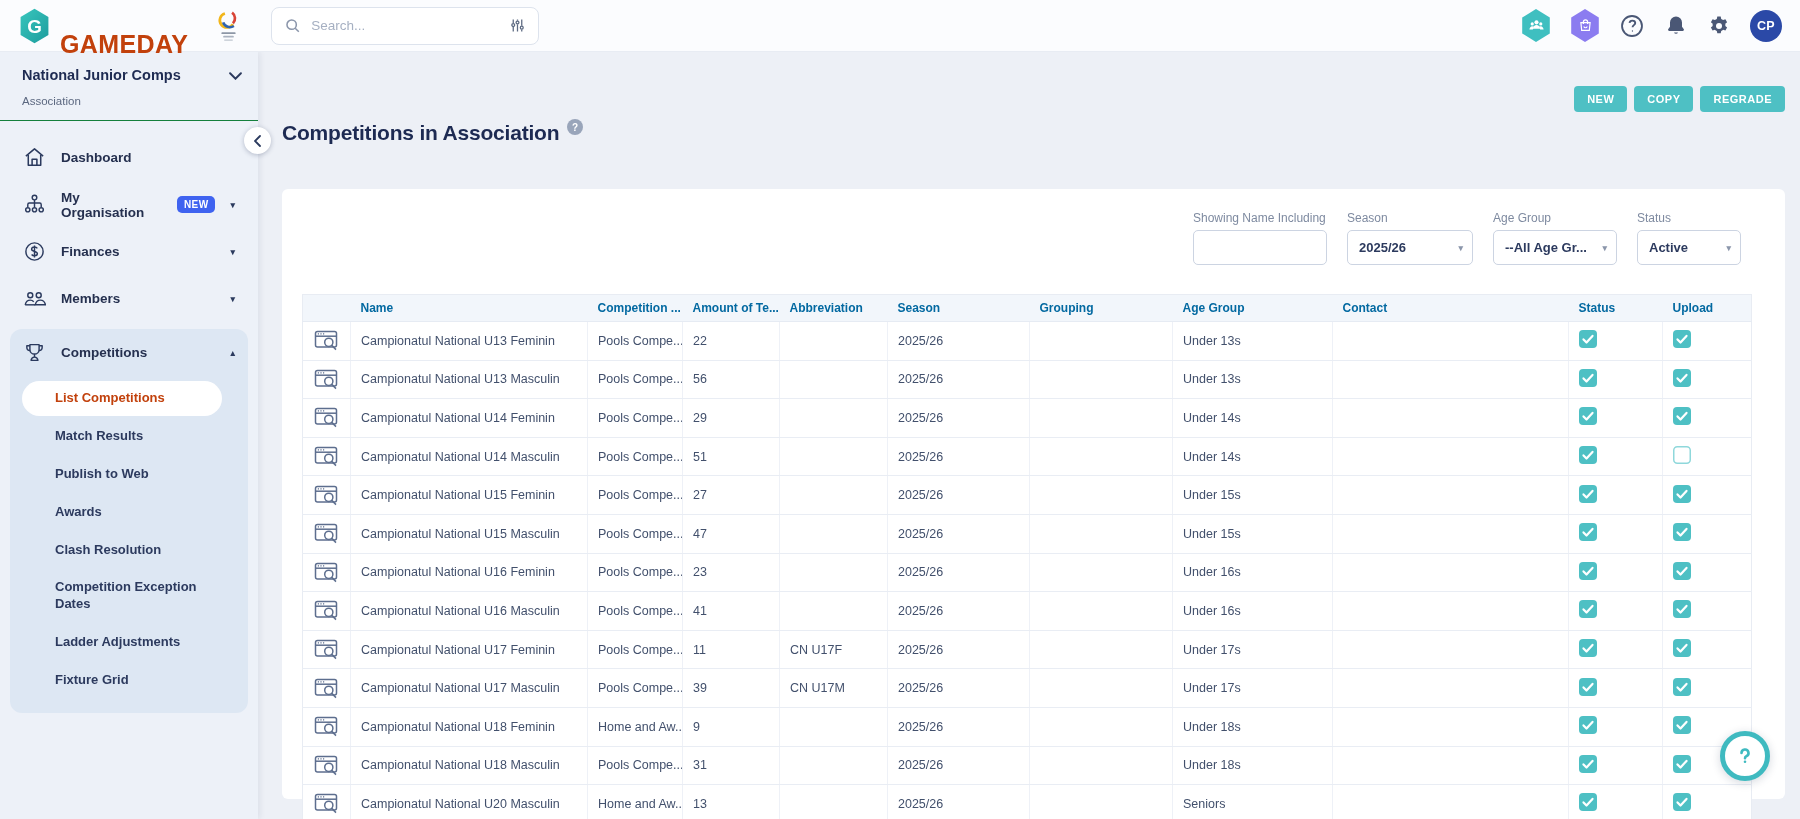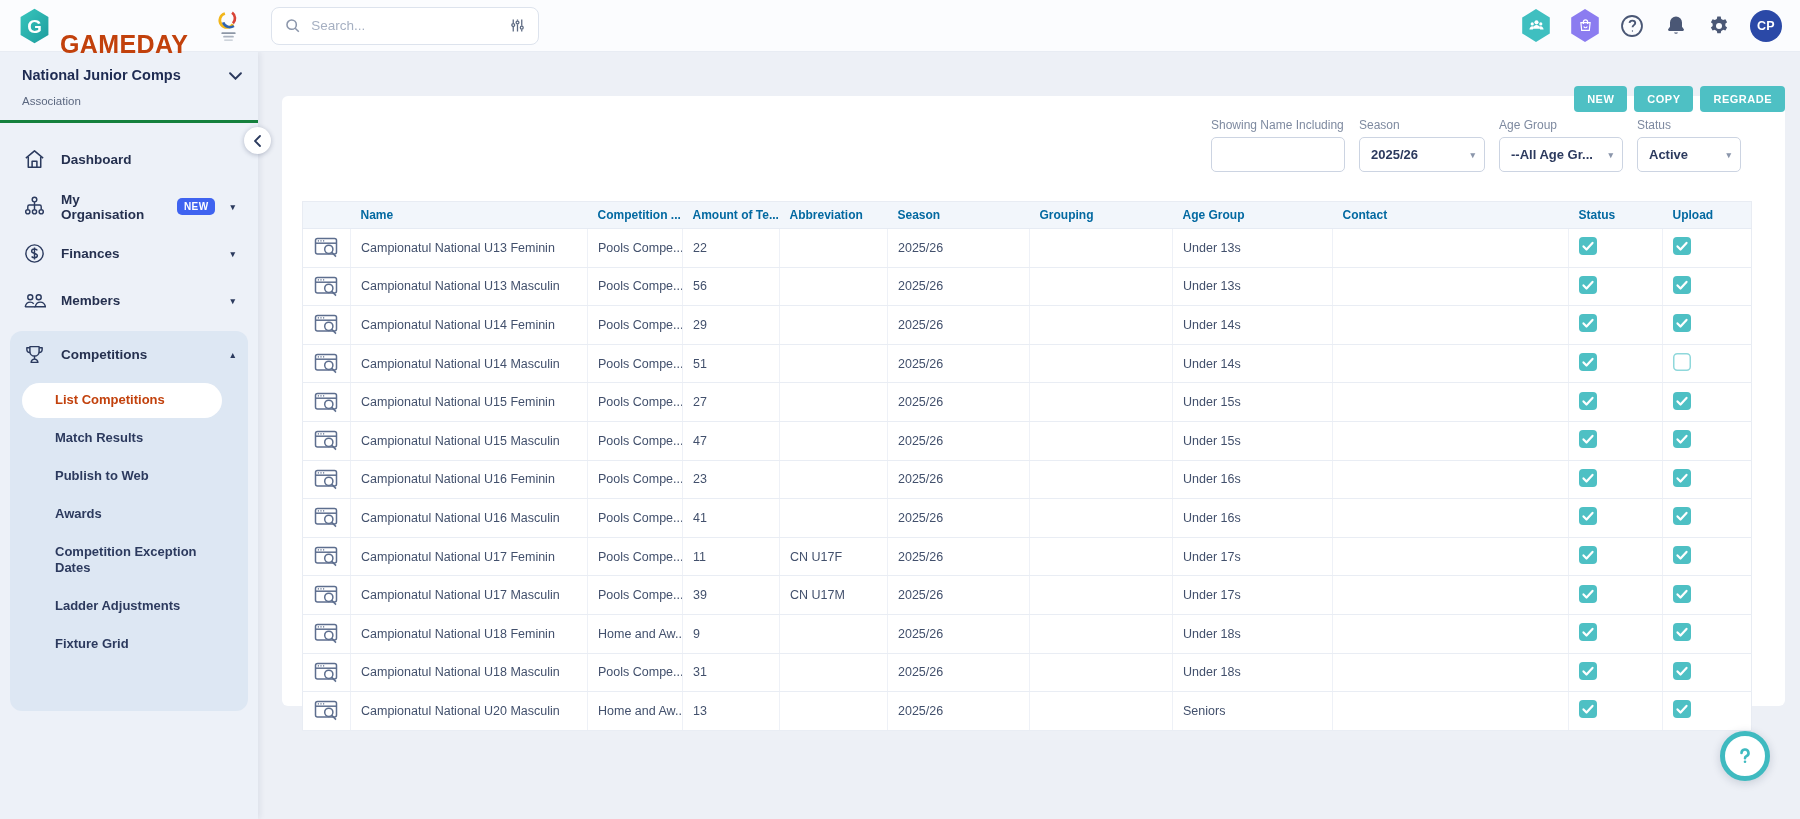--- a/index.html
+++ b/index.html
@@ -40,21 +40,21 @@
     width:32px; height:32px; border-radius:50%; background:#2b49a7; color:#fff;
     font-size:12.5px; font-weight:700; display:flex; align-items:center;
     justify-content:center; letter-spacing:.3px;
   }
   
   .layout{ display:flex; height:767px; }
   .sidebar{
     width:258px; flex-shrink:0; background:#edf1f8; position:relative;
     box-shadow:2px 0 6px rgba(25,40,80,.08); z-index:10;
   }
-  .org{ padding:15px 16px 13px 22px; display:flex; align-items:flex-start; border-bottom:3px solid #15803d; }
+  .org{ padding:15px 16px 13px 22px; display:flex; align-items:flex-start; border-bottom:1px solid #15803d; }
   .org-name{ font-size:14.5px; font-weight:700; color:#1e2b52; }
   .org-type{ font-size:11.5px; color:#5c6880; margin-top:12px; }
   .org-chevron{ margin-left:auto; margin-top:5px; display:flex; }
   .collapse-btn{
     position:absolute; right:-13px; top:75px; width:27px; height:27px;
     background:#fff; border-radius:50%; box-shadow:0 1px 5px rgba(25,40,80,.28);
     display:flex; align-items:center; justify-content:center; z-index:6;
   }
   .menu{ padding:13px 10px 0; }
   .side-item{
@@ -83,21 +83,21 @@
     font-size:11px; font-weight:700; letter-spacing:.5px; padding:7px 13px;
     font-family:inherit; cursor:pointer;
   }
   .title-row{ display:flex; align-items:flex-start; gap:8px; margin-top:69px; }
   h1{ margin:0; font-size:21px; font-weight:800; color:#1d2a52; letter-spacing:-.2px; }
   .help-dot{ display:flex; margin-top:-2px; }
   .card{
     background:#fff; border-radius:6px; margin-top:44px; height:610px;
     padding:0 33px 0 20px;
   }
-  .filters{ display:flex; justify-content:flex-end; gap:14px; padding:22px 11px 0 0; }
+  .filters{ display:flex; justify-content:flex-end; gap:20px; padding:22px 11px 0 0; }
   .filter{ display:flex; flex-direction:column; }
   .f-label{ font-size:12px; color:#7e8aa0; margin-bottom:5px; white-space:nowrap; }
   .f-input{
     height:35px; border:1px solid #ccd4e2; border-radius:5px; font-size:13px;
     padding:0 10px; color:#2c3a5e; outline:none; background:#fff; font-family:inherit; width:100%;
   }
   .f-select{
     height:35px; border:1px solid #ccd4e2; border-radius:5px; background:#fff;
     display:flex; align-items:center; justify-content:space-between;
     padding:0 9px 0 11px; font-size:13px; font-weight:600; color:#2c3a5e;
@@ -289,34 +289,44 @@
               </svg>
             </span>
             <span>Competitions</span>
             <span class="caret">▴</span>
           </div>
           <div class="sublist">
             <div class="sub-item active">List Competitions</div>
             <div class="sub-item">Match Results</div>
             <div class="sub-item">Publish to Web</div>
             <div class="sub-item">Awards</div>
+            <div class="sub-item">Clash Resolution</div>
             <div class="sub-item">Competition Exception Dates</div>
             <div class="sub-item">Ladder Adjustments</div>
             <div class="sub-item">Fixture Grid</div>
           </div>
       </div>
     </nav>
   </aside>
 
   <main class="main">
     <div class="actions">
         <button class="teal-btn">NEW</button>
         <button class="teal-btn">COPY</button>
         <button class="teal-btn">REGRADE</button>
       </div>
+    <div class="title-row">
+      <h1>Competitions in Association</h1>
+      <span class="help-dot">
+        <svg width="16" height="16" viewBox="0 0 16 16">
+          <circle cx="8" cy="8" r="8" fill="#99a5ba"></circle>
+          <text x="8" y="11.5" text-anchor="middle" font-size="10" font-weight="bold" fill="#fff" font-family="Liberation Sans">?</text>
+        </svg>
+      </span>
+    </div>
 
     <section class="card">
       <div class="filters">
           <div class="filter" style="width: 134px;">
             <div class="f-label">Showing Name Including</div>
             <input class="f-input" style="">
           </div>
           <div class="filter" style="width: 126px;">
             <div class="f-label">Season</div>
             <div class="f-select">

